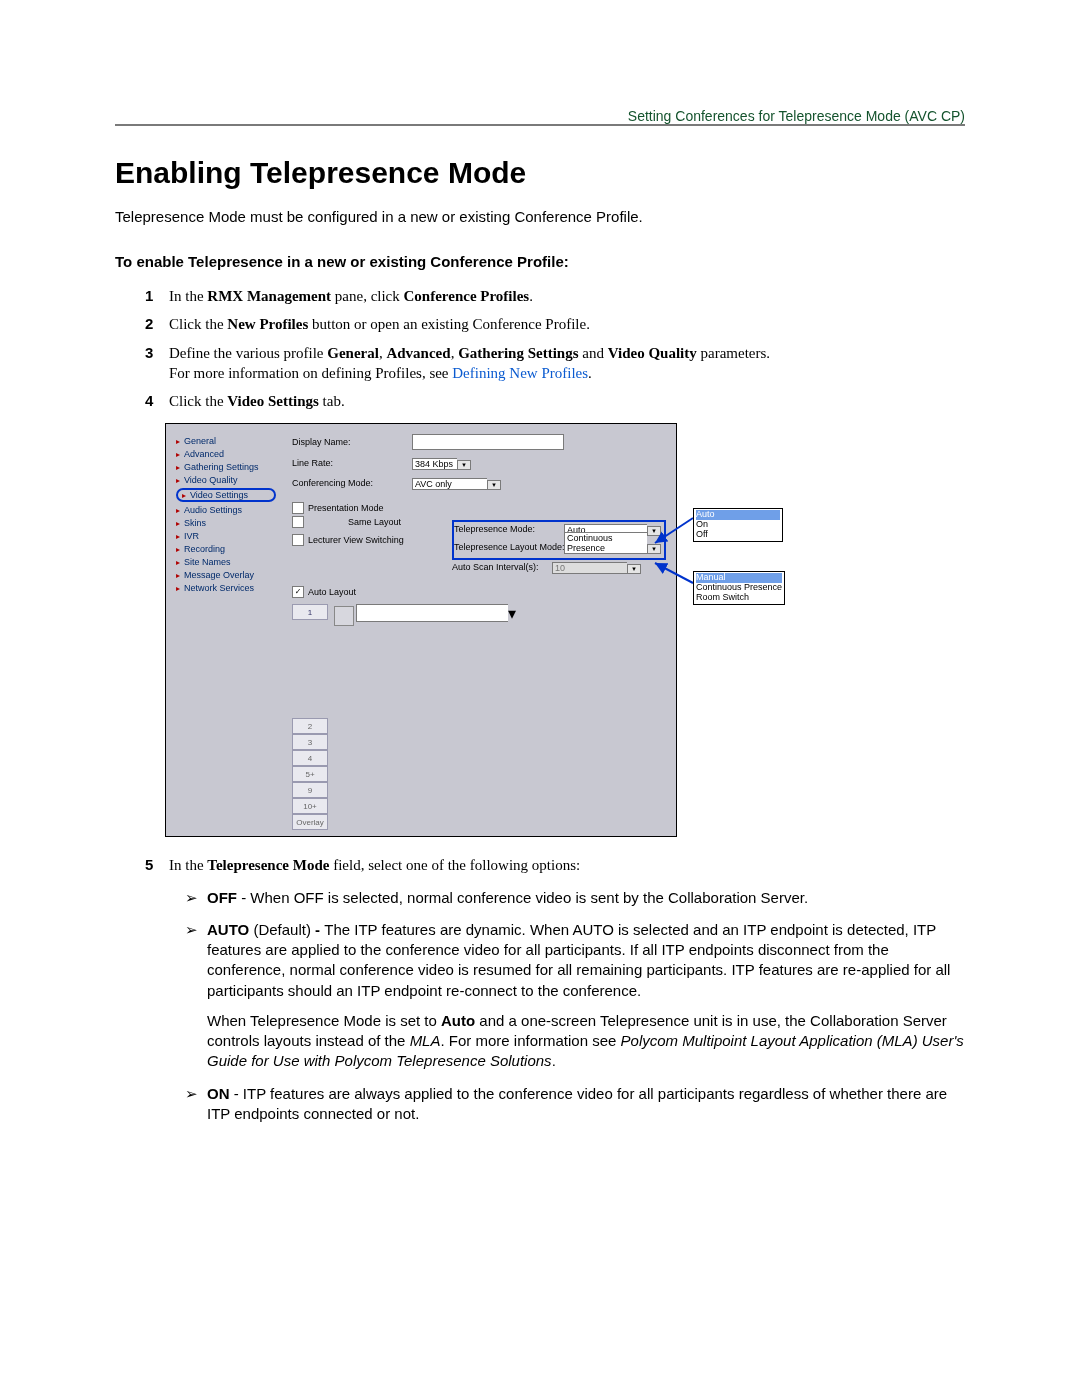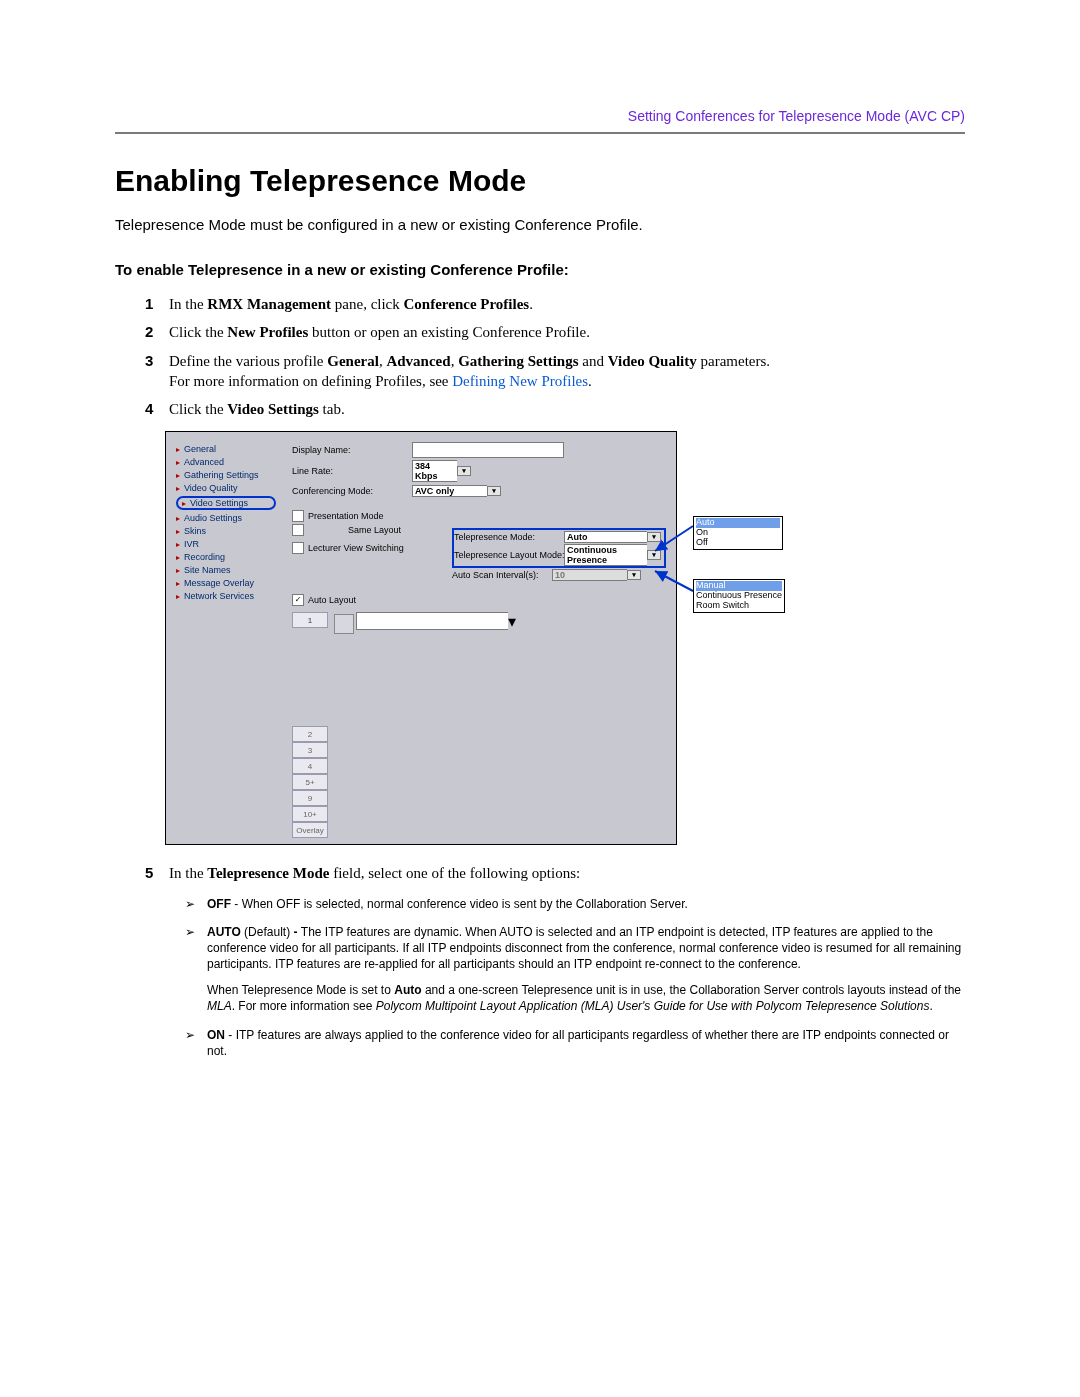--- a/index.html
+++ b/index.html
@@ -12,22 +12,21 @@
   .page {
     width: 1080px;
     min-height: 1397px;
     position: relative;
     box-sizing: border-box;
     padding: 108px 115px 60px 115px;
   }
   .running-header {
     text-align: right;
     font-size: 14px;
-    color: #6d28d9;
-    margin-bottom: 8px;
+    color: #14532d;
   }
   .rule {
     border: none;
     border-top: 2px solid #7a7a7a;
     margin: 0 0 8px 0;
   }
   h1.section-title {
     font-size: 30px;
     font-weight: bold;
     margin: 30px 0 18px 0;
@@ -139,23 +138,22 @@
     color: #000;
   }
   .finput {
     background: #fff;
     border: 1px solid #7a7a7a;
     height: 14px;
     width: 150px;
   }
   .fselect {
     display: inline-flex;
-    align-items: center;
+    align-items: flex-end;
     height: 14px;
-    font-weight: bold;
   }
   .fselect .val {
     background: #fff;
     border: 1px solid #7a7a7a;
     border-right: none;
     padding: 0 2px;
     font-size: 9px;
     display: flex;
     align-items: center;
   }
@@ -272,21 +270,21 @@
     left: 0;
     top: 0;
     pointer-events: none;
     z-index: 4;
   }
   
   ul.options {
     list-style: none;
     padding: 0;
     margin: 0 0 0 70px;
-    font-size: 12px;
+    font-size: 15px;
   }
   ul.options > li {
     position: relative;
     padding-left: 22px;
     margin-bottom: 12px;
     line-height: 1.35;
   }
   ul.options > li::before {
     content: "➢";
     position: absolute;

